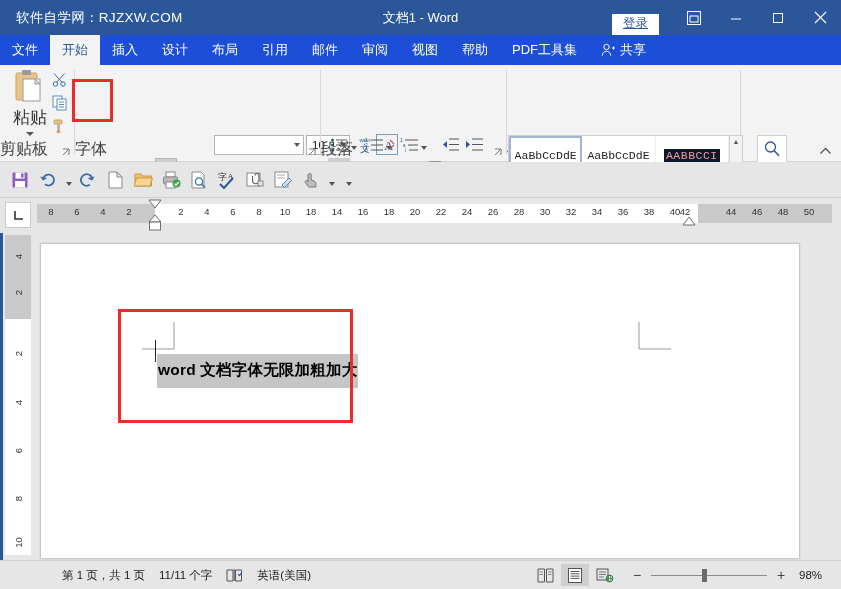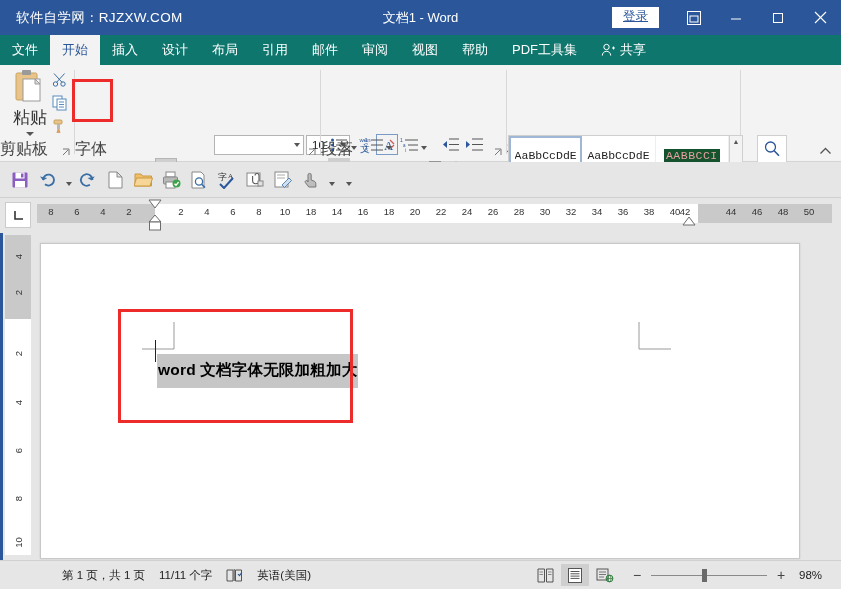--- a/index.html
+++ b/index.html
@@ -17,36 +17,36 @@
     position: absolute; left:0; top:0; width:841px; height:35px;
     background:#2b579a; color:#ffffff;
     display:flex; align-items:center;
   }
   .site-brand { font-size:13.5px; margin-left:16px; letter-spacing:.3px; }
   .title-center {
     position:absolute; left:0; right:0; top:0; height:35px;
     display:flex; align-items:center; justify-content:center;
     font-size:13px; pointer-events:none;
   }
-  .title-right { position:absolute; right:0; top:0; height:35px; display:flex; align-items:center; }
+  .title-right { position:absolute; right:0; top:0; height:35px; display:flex; align-items:flex-end; }
   .signin {
     background:#ffffff; color:#2b579a; font-size:12.5px;
     padding:3px 11px 4px; margin-right:14px; line-height:1.1;
     border:none; cursor:pointer;
   }
   .signin span { text-decoration:underline; }
   .tb-icon {
     width:42px; height:35px; display:flex; align-items:center; justify-content:center;
     cursor:pointer;
   }
 
   
   .tabbar {
     position:absolute; left:0; top:35px; width:841px; height:30px;
-    background:#0f766e; display:flex; align-items:stretch;
+    background:#1d4ed8; display:flex; align-items:stretch;
   }
   .tab {
     display:flex; align-items:center; padding:0 12px;
     color:#ffffff; font-size:13px; cursor:pointer; white-space:nowrap;
   }
   .tab.active { background:#f3f3f3; color:#2b579a; }
   .tab.tellme { padding-left:8px; }
   .bulb { margin-right:5px; display:inline-flex; }
   .share-ic { margin-right:4px; display:inline-flex; }
 
@@ -120,21 +120,21 @@
     position:absolute; left:508px; top:70px; width:222px; height:62px;
     background:#fff; border:1px solid #cfcfcf; display:flex;
   }
   .style-item {
     width:74px; height:60px; display:flex; flex-direction:column;
     align-items:center; justify-content:center; cursor:pointer;
     border-right:1px solid #eee;
   }
   .style-item.sel { border:2px solid #9fb6d6; width:74px; }
   .style-prev { font-size:11.5px; color:#222; white-space:nowrap; overflow:hidden;font-family:Liberation Mono, monospace; }
-  .style-prev.h1 { color:#e8a0a0; letter-spacing:.5px; background:#14532d; padding:0 2px;}
+  .style-prev.h1 { color:#e8a0a0; letter-spacing:.5px; background:#0f172a; padding:0 2px;}
   .style-name { font-size:11px; color:#333; margin-top:7px; white-space:nowrap;}
   .gal-scroll {
     position:absolute; left:730px; top:70px; width:13px; height:62px;
     background:#f3f3f3; border:1px solid #cfcfcf; border-left:none;
     display:flex; flex-direction:column; justify-content:space-between; align-items:center;
     padding:2px 0;
   }
   .gal-scroll div { cursor:pointer; font-size:7px; color:#555; line-height:1; }
 
   

